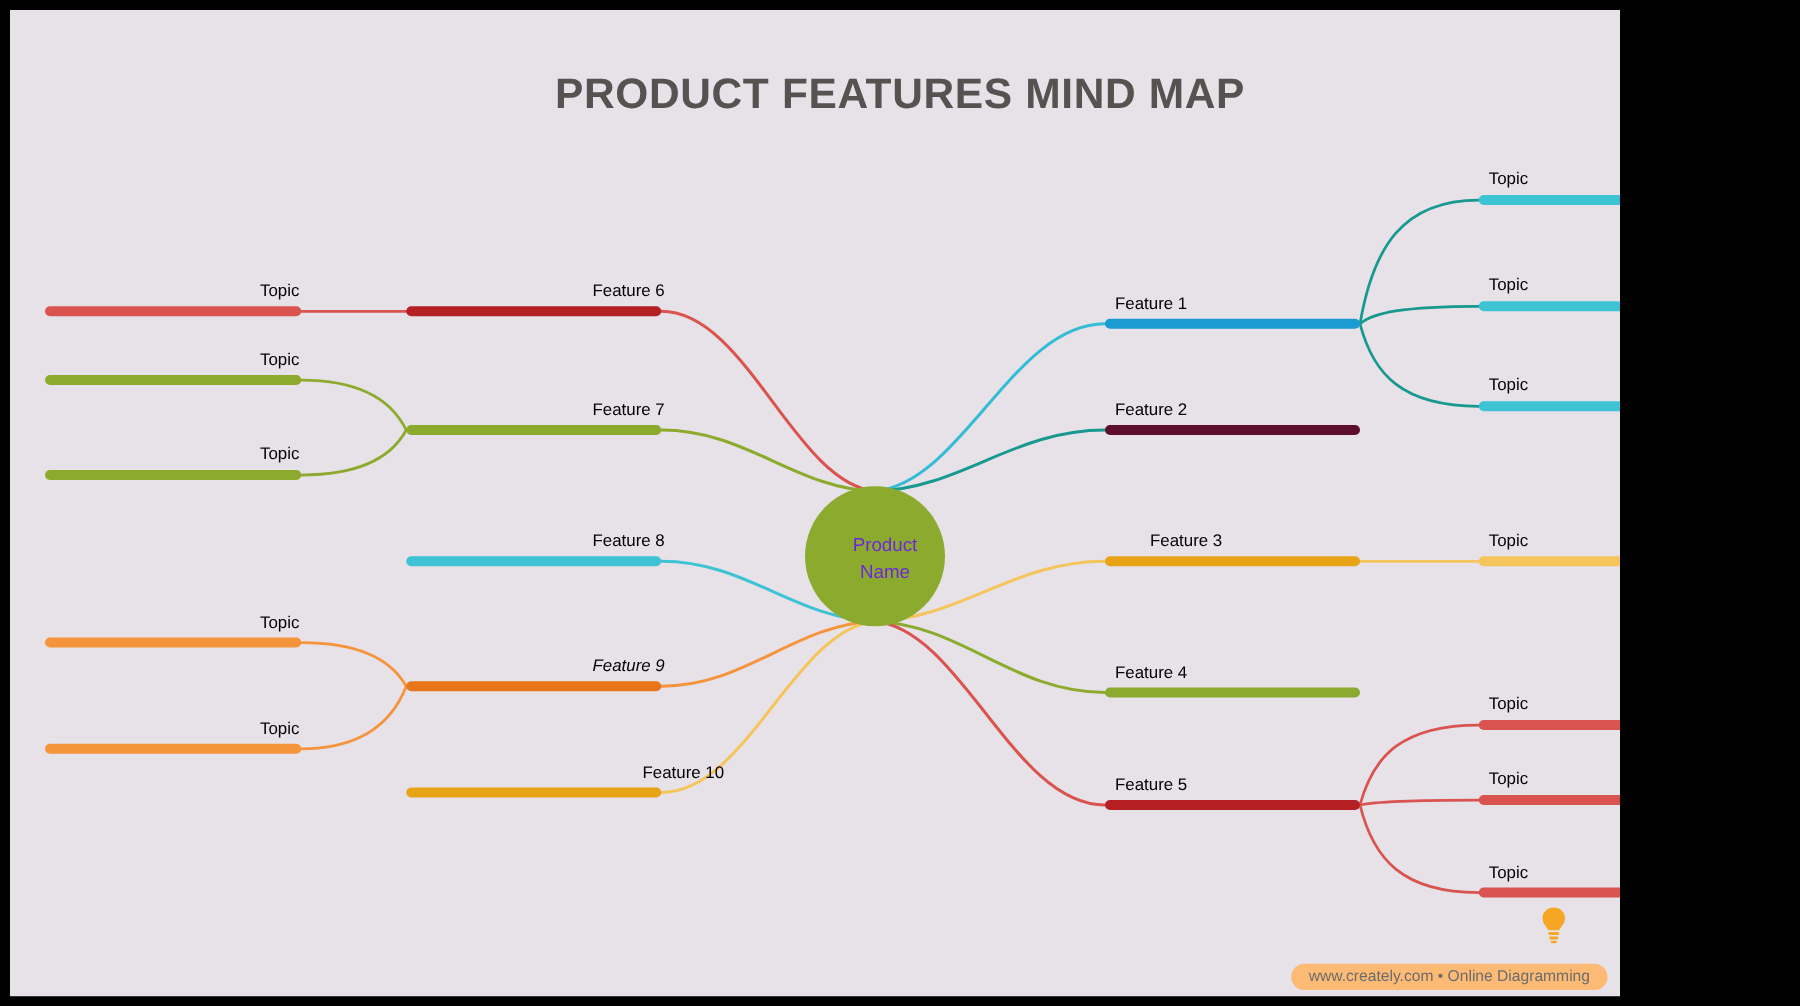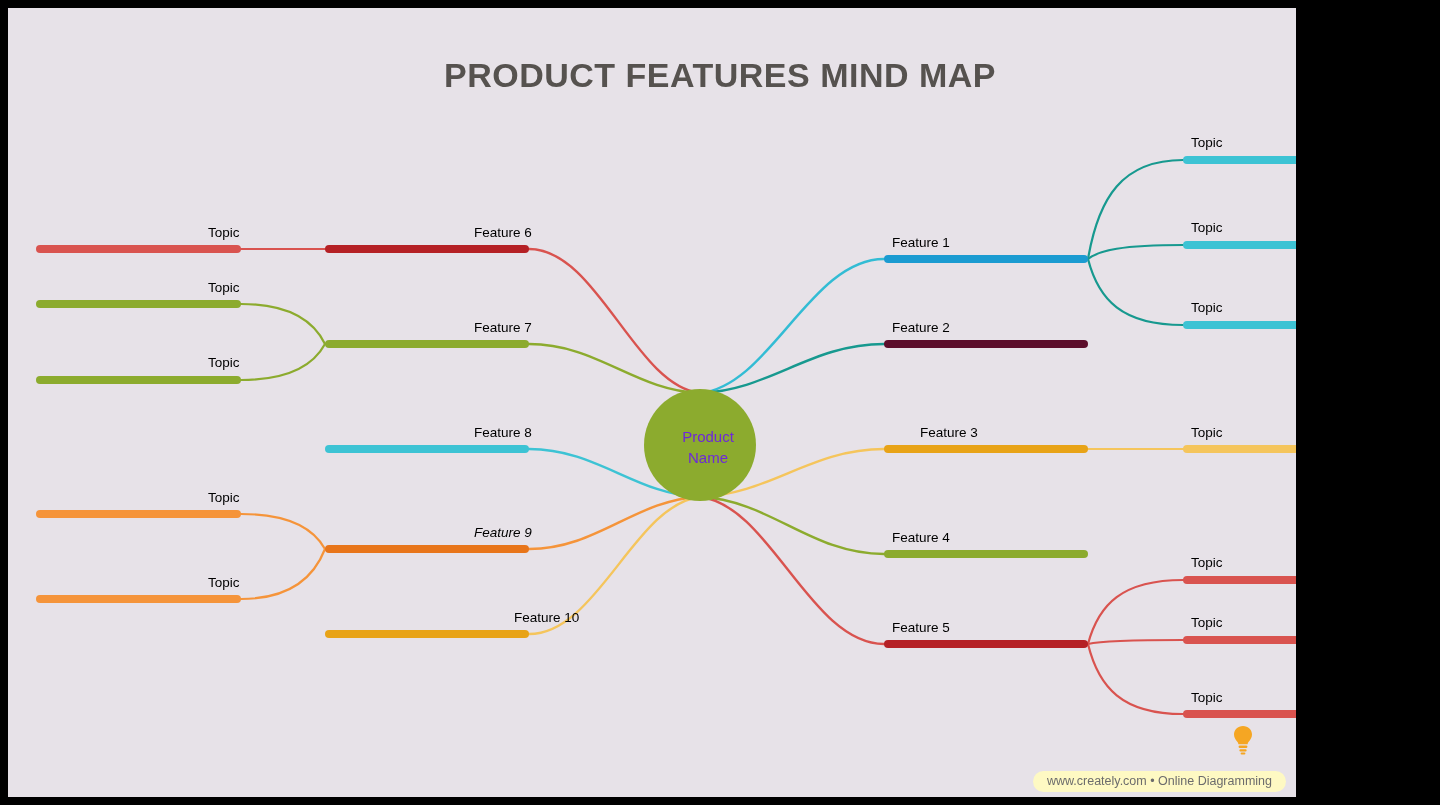--- a/index.html
+++ b/index.html
@@ -83,21 +83,21 @@
     position: absolute;
     right: 36px;
     top: 2px;
     width: 22px;
     height: 30px;
   }
   #logo-tagline {
     position: absolute;
     right: 4px;
     bottom: 3px;
-    background: #fef9c3;
+    background: #fdba74;
     border-radius: 11px;
     padding: 3px 14px 4px 14px;
     font-size: 12.5px;
     color: #6C6C6C;
     white-space: nowrap;
     font-family: "Liberation Sans", sans-serif;
   }
 </style>
 </head>
 <body>

